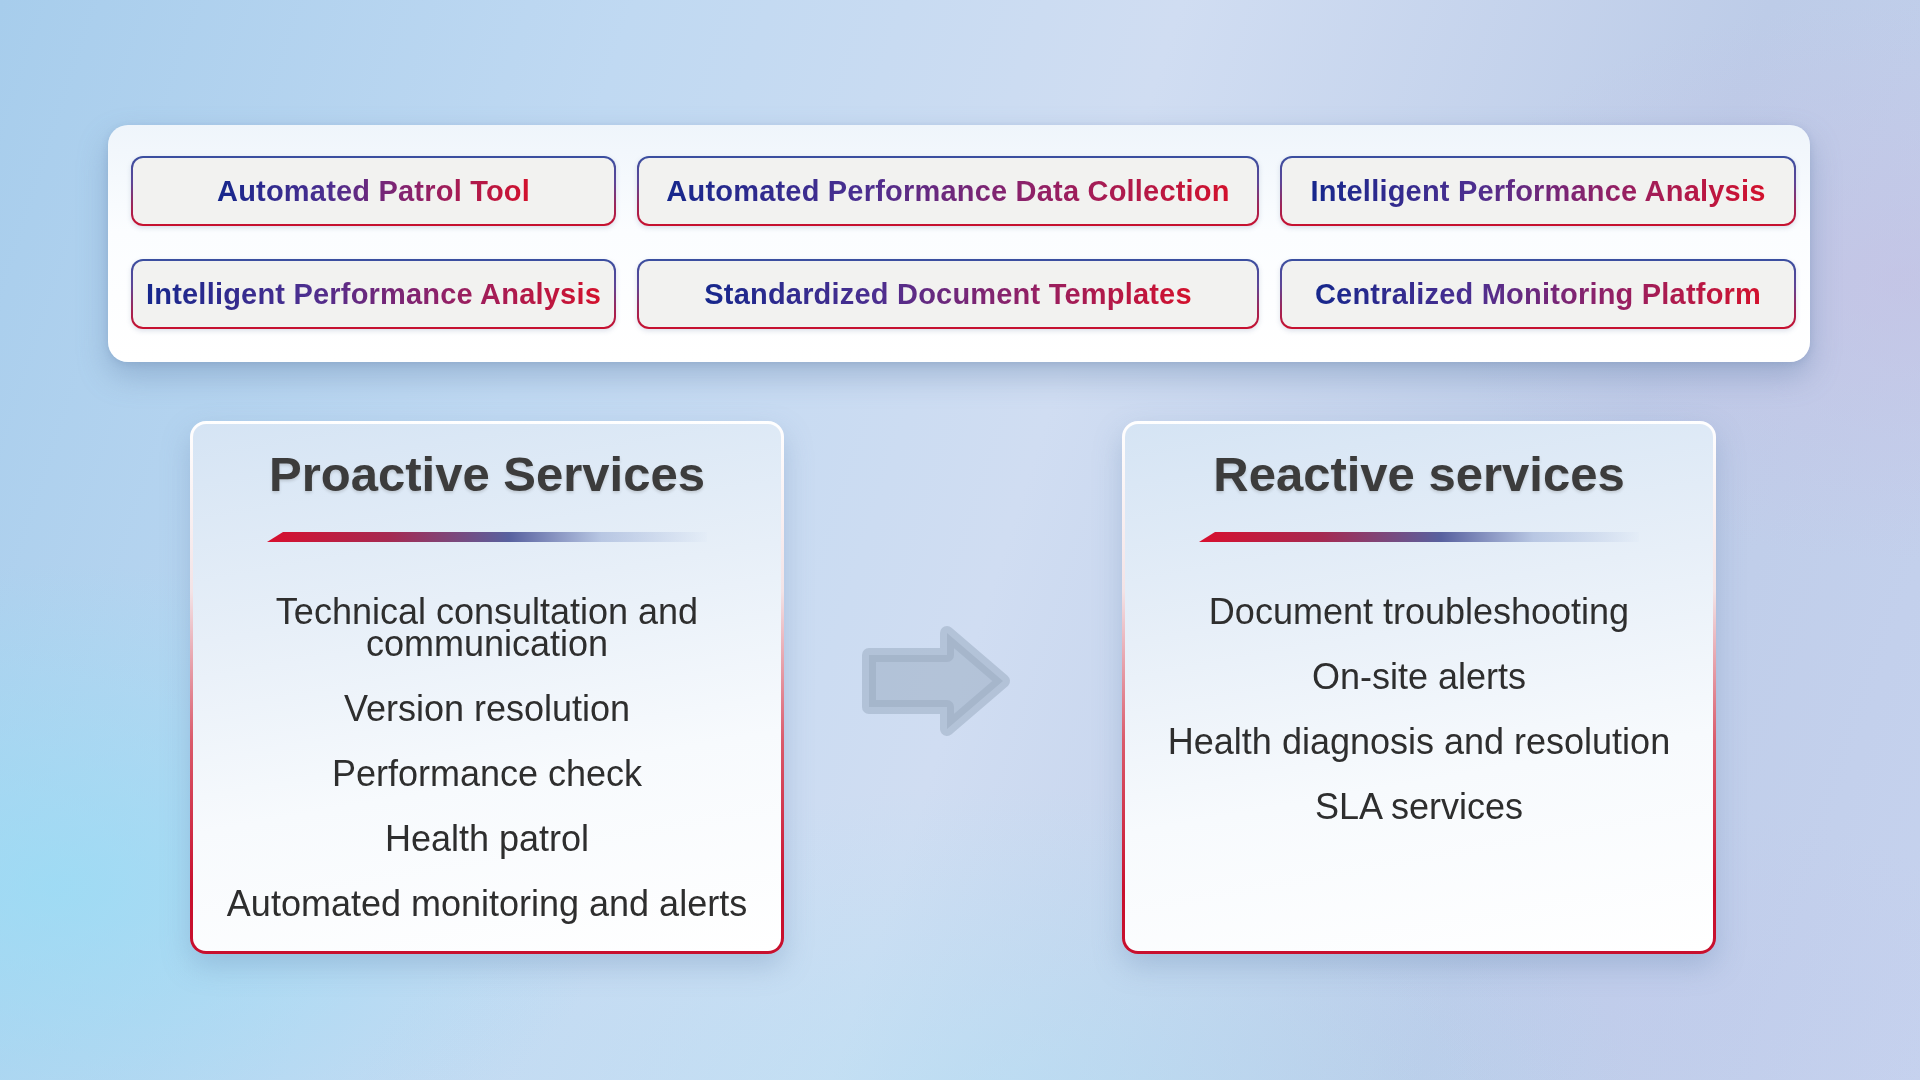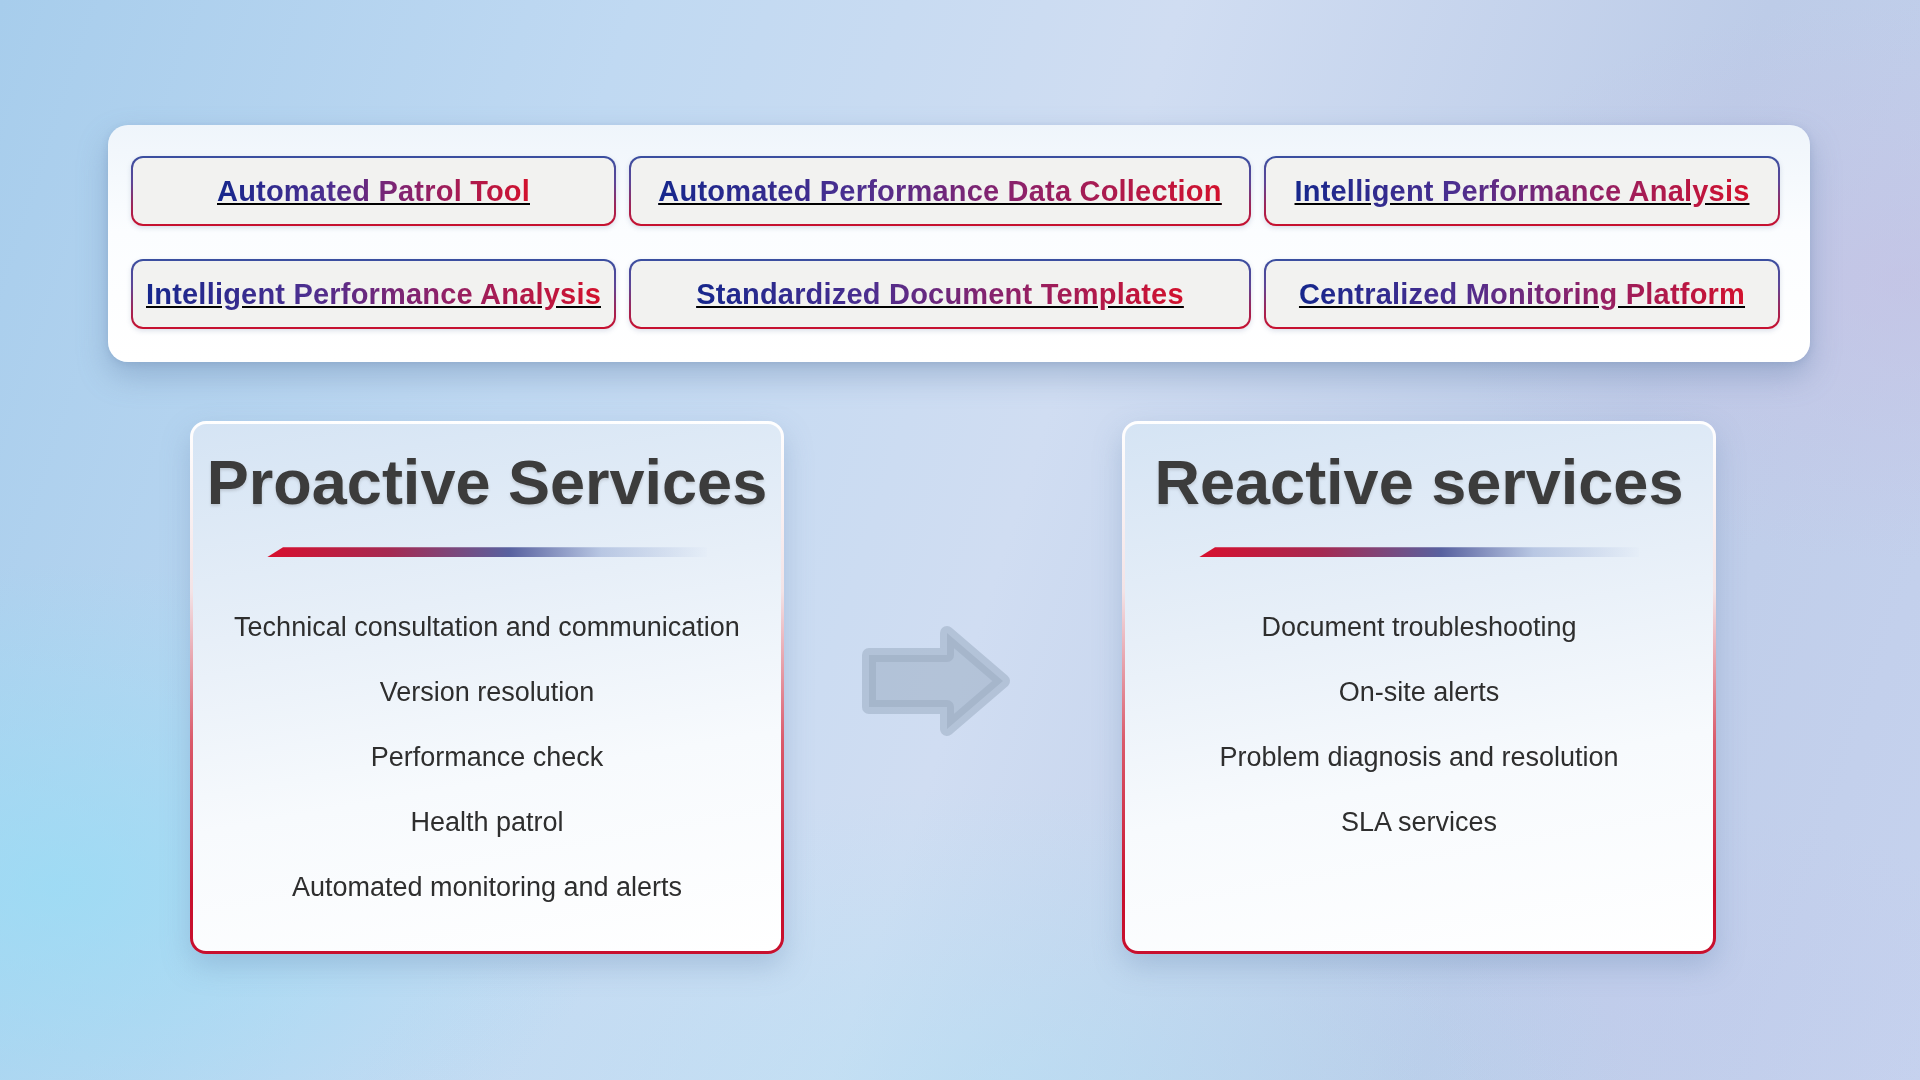--- a/index.html
+++ b/index.html
@@ -23,23 +23,22 @@
     position: absolute;
     left: 108px; top: 125px;
     width: 1702px; height: 237px;
     box-sizing: border-box;
     border-radius: 20px;
     background: linear-gradient(180deg, #eff5fb 0%, #fbfdff 45%, #ffffff 100%);
     box-shadow: 0 14px 30px rgba(100,130,170,0.40), 0 2px 6px rgba(110,140,180,0.25);
     display: grid;
     grid-template-columns: 485px 622px 516px;
     grid-auto-rows: 70px;
-    gap: 33px 13px;
+    gap: 33px 21px;
     padding: 31px 14px 0 23px;
-    text-decoration: underline;
   }
   .pill {
     border-radius: 12px;
     padding: 2px;
     background: linear-gradient(180deg, #3a4fa0 0%, #5d4596 38%, #a02456 72%, #c8102e 100%);
     box-shadow: 0 2px 5px rgba(100,120,160,0.22);
   }
   .pill-inner {
     height: 100%;
     border-radius: 10px;
@@ -74,40 +73,40 @@
   .card-right { left: 1122px; }
   .card-inner {
     width: 100%; height: 100%;
     box-sizing: border-box;
     border-radius: 13px;
     background: linear-gradient(170deg, #d5e4f4 0%, #e7eff8 35%, #f7fafd 65%, #ffffff 100%);
     text-align: center;
     padding-top: 24px;
   }
   .card-title {
-    font-size: 63px;
+    font-size: 49px;
     font-weight: 700;
     color: #3c3c3c;
     line-height: 1.1;
     text-shadow: 0 2px 3px rgba(60,60,60,0.18);
     margin: 0;
   }
   .title-underline {
     width: 440px; height: 10px;
     margin: 30px auto 0 auto;
     background: linear-gradient(90deg, #d80f2e 0%, #a52a52 28%, #58619f 55%, rgba(130,152,202,0.45) 76%, rgba(185,205,235,0.04) 100%);
     clip-path: polygon(16px 0, 100% 0, 100% 100%, 0 100%);
   }
   .card-list {
     list-style: none;
     margin: 54px 0 0 0;
     padding: 0;
   }
   .card-list li {
-    font-size: 27px;
+    font-size: 36px;
     line-height: 32px;
     color: #2e2e2e;
     margin-bottom: 33px;
   }
 
   
   .flow-arrow {
     position: absolute;
     left: 855px; top: 608px;
     width: 160px; height: 146px;
@@ -169,19 +168,19 @@
     <path d="M14,46 H92 V24 L148,72 L92,120 V98 H14 Z" fill="rgba(154,170,192,0.52)" stroke="rgba(154,170,192,0.52)" stroke-width="14" stroke-linejoin="round"></path>
   </svg>
 
   <div class="card card-right">
     <div class="card-inner">
       <h2 class="card-title">Reactive services</h2>
       <div class="title-underline"></div>
       <ul class="card-list">
         <li>Document troubleshooting</li>
         <li>On-site alerts</li>
-        <li>Problem diagnosis and resolution</li>
+        <li>Health diagnosis and resolution</li>
         <li>SLA services</li>
       </ul>
     </div>
   </div>
 
 </div>
 
 </body></html>

